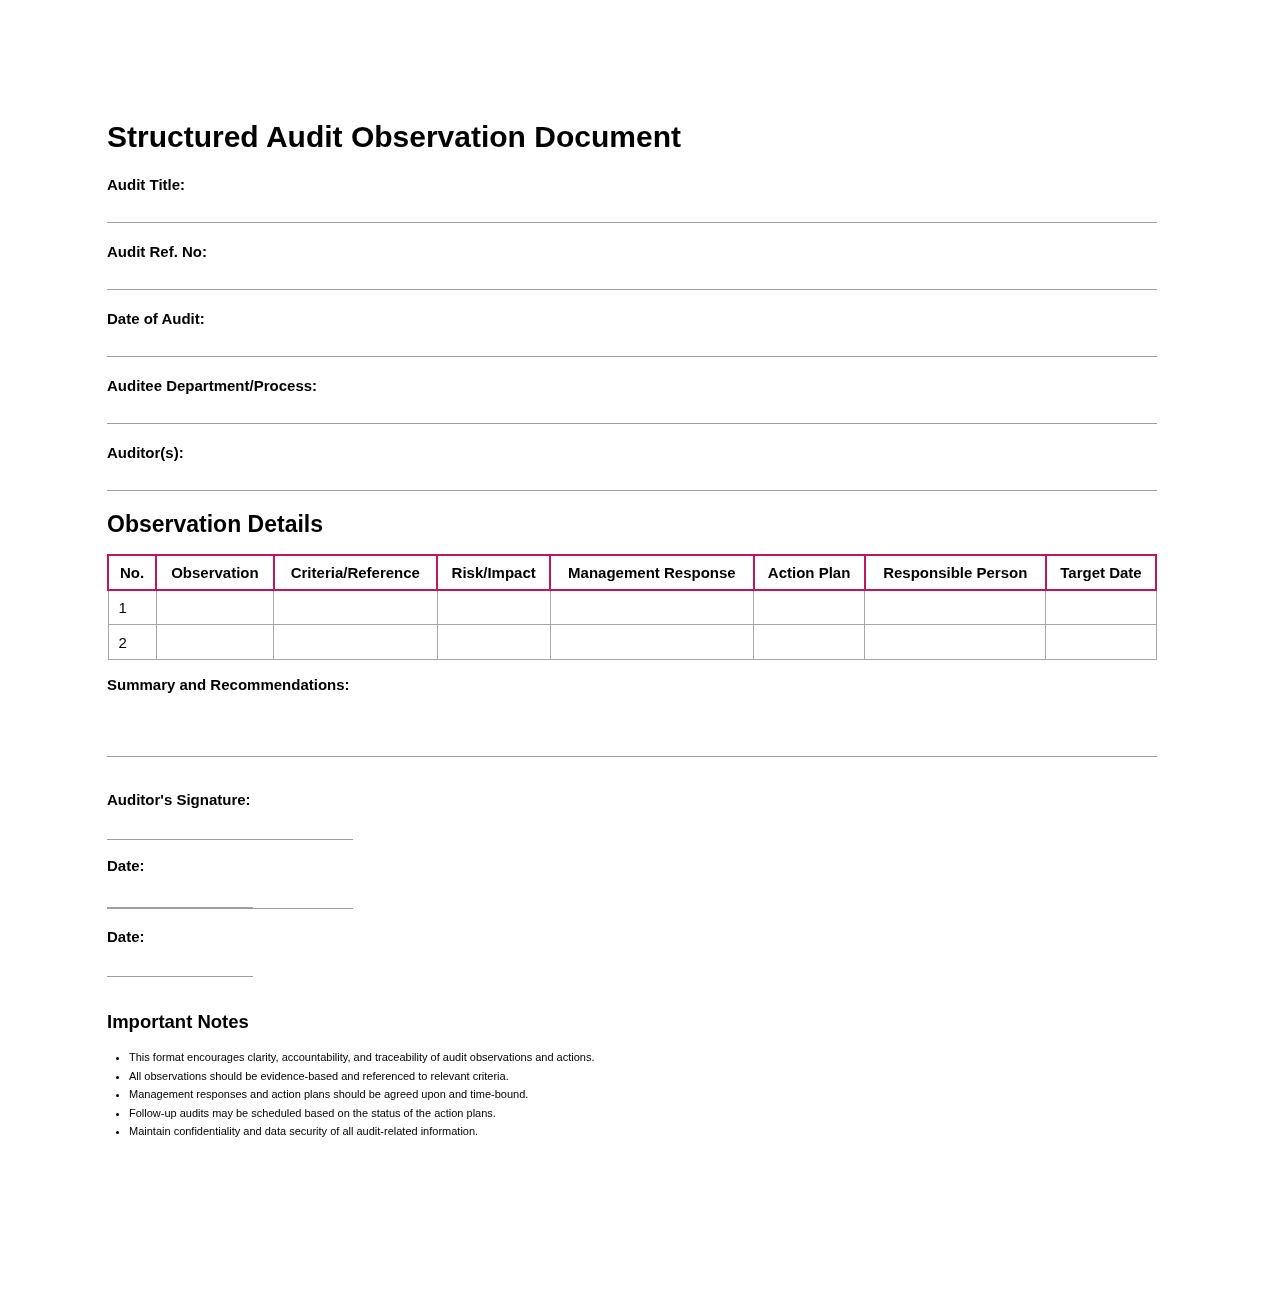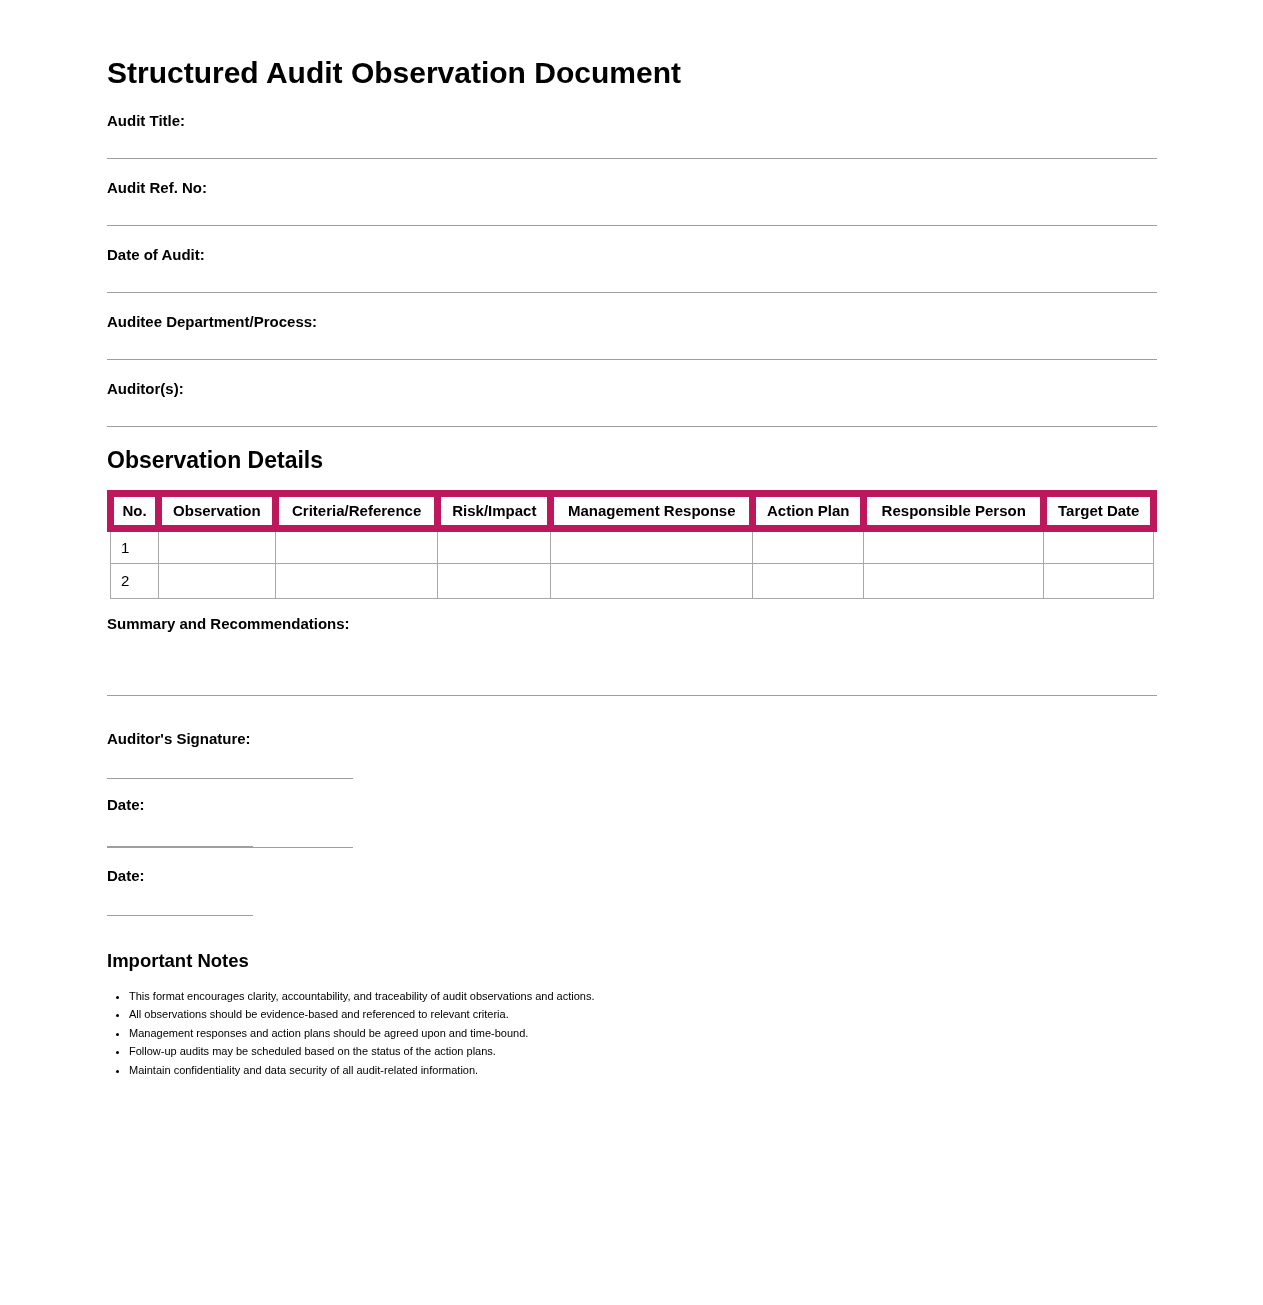--- a/index.html
+++ b/index.html
@@ -12,21 +12,21 @@
   }
   .page {
     width: 1263px;
     height: 1305px;
     background: #ffffff;
     overflow: hidden;
   }
   .content {
     width: 1050px;
     margin-left: 107px;
-    padding-top: 56px;
+    padding-top: 120px;
   }
 
   .doc-title {
     font-size: 30px;
     font-weight: bold;
     line-height: 1.15;
     margin: 0 0 21px 0;
   }
 
   .field-label {
@@ -50,21 +50,21 @@
     margin: 10px 0 17px 0;
   }
 
   table.obs-table {
     width: 100%;
     border-collapse: collapse;
     table-layout: fixed;
     font-size: 15px;
   }
   table.obs-table th {
-    border: 7px solid #be185d;
+    border: 2px solid #be185d;
     font-weight: bold;
     text-align: center;
     height: 35px;
     padding: 0 6px;
     overflow: hidden;
     white-space: nowrap;
   }
   table.obs-table td {
     border: 1px solid #a8a8a8;
     height: 35px;

